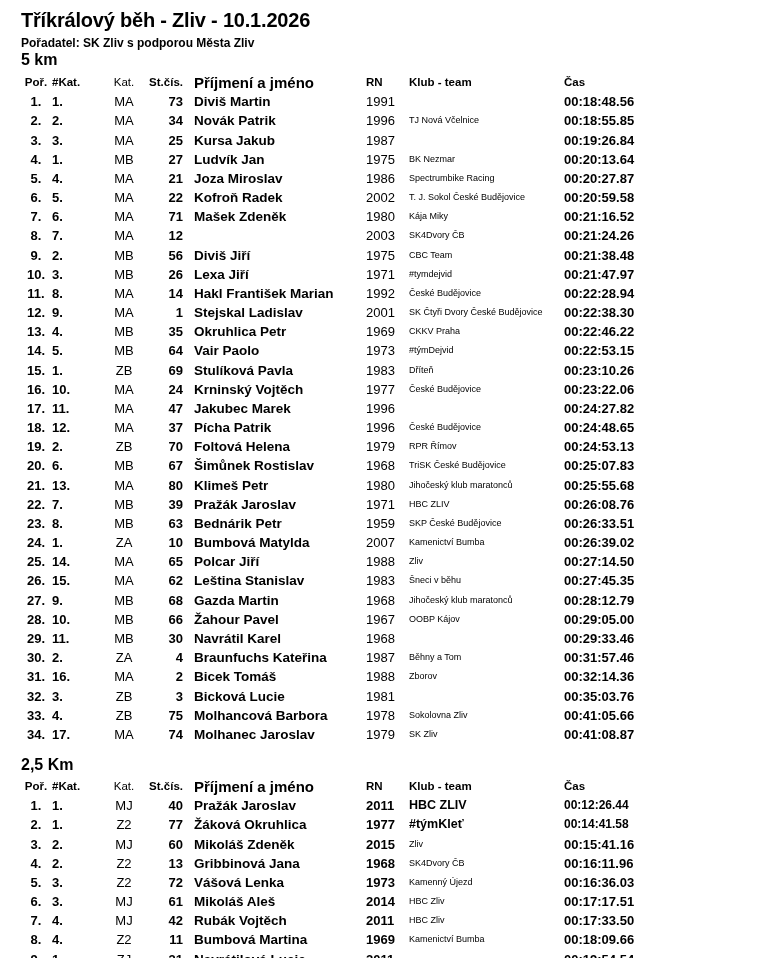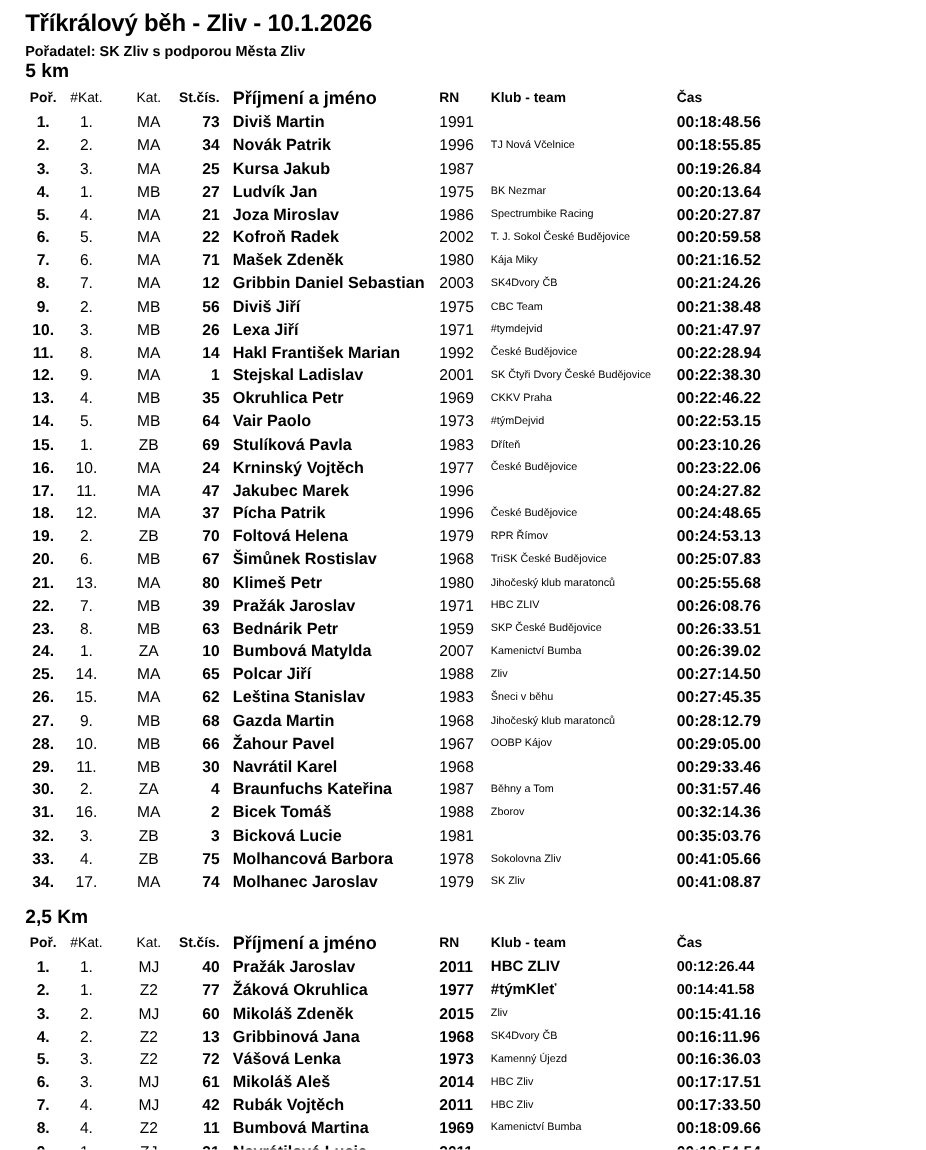--- a/index.html
+++ b/index.html
@@ -7,21 +7,21 @@
     width: 772px; height: 958px; overflow: hidden; position: relative;
     font-family: "Liberation Sans", "DejaVu Sans", sans-serif; color: #000;
   }
   .title { position: absolute; left: 21px; top: 9px; font-size: 20px; font-weight: bold; letter-spacing: -0.2px; }
   .org { position: absolute; left: 21px; top: 36px; font-size: 12px; font-weight: bold; }
   .section { position: absolute; left: 21px; font-size: 16px; font-weight: bold; }
   .table { position: absolute; left: 0; width: 772px; }
   .row { position: relative; height: 19.18px; white-space: nowrap; }
   .row > span { position: absolute; top: 0; line-height: 19px; }
   .c-por { left: 18px; width: 36px; text-align: center; font-weight: bold; font-size: 13px; }
-  .c-hkat { left: 52px; width: 40px; text-align: center; font-weight: normal; font-size: 13px; }
+  .c-hkat { left: 52px; width: 40px; font-weight: bold; font-size: 13px; }
   .c-kat { left: 104px; width: 40px; text-align: center; font-weight: normal; font-size: 13px; }
   .c-st { left: 143px; width: 40px; text-align: right; font-weight: bold; font-size: 13px; }
   .c-name { left: 194px; font-weight: bold; font-size: 13.5px; }
   .c-rn { left: 366px; width: 36px; text-align: left; font-size: 13px; }
   .c-club { left: 409px; font-size: 9px; }
   .c-time { left: 564px; font-weight: bold; font-size: 13px; }
   .hdr .c-por, .hdr .c-hkat, .hdr .c-kat, .hdr .c-st { font-size: 11.5px; }
   .hdr .c-name { font-size: 15px; text-align: right; }
   .hdr .c-rn { font-weight: bold; font-size: 11.5px; }
   .hdr .c-club { font-weight: bold; font-size: 11.5px; }
@@ -116,21 +116,20 @@
       <span class="c-name">Mašek Zdeněk</span>
       <span class="c-rn">1980</span>
       <span class="c-club">Kája Miky</span>
       <span class="c-time">00:21:16.52</span>
     </div>
     <div class="row">
       <span class="c-por">8.</span>
       <span class="c-hkat">7.</span>
       <span class="c-kat">MA</span>
       <span class="c-st">12</span>
-      <span class="c-name">Gribbin Daniel Sebastian</span>
       <span class="c-rn">2003</span>
       <span class="c-club">SK4Dvory ČB</span>
       <span class="c-time">00:21:24.26</span>
     </div>
     <div class="row">
       <span class="c-por">9.</span>
       <span class="c-hkat">2.</span>
       <span class="c-kat">MB</span>
       <span class="c-st">56</span>
       <span class="c-name">Diviš Jiří</span>

